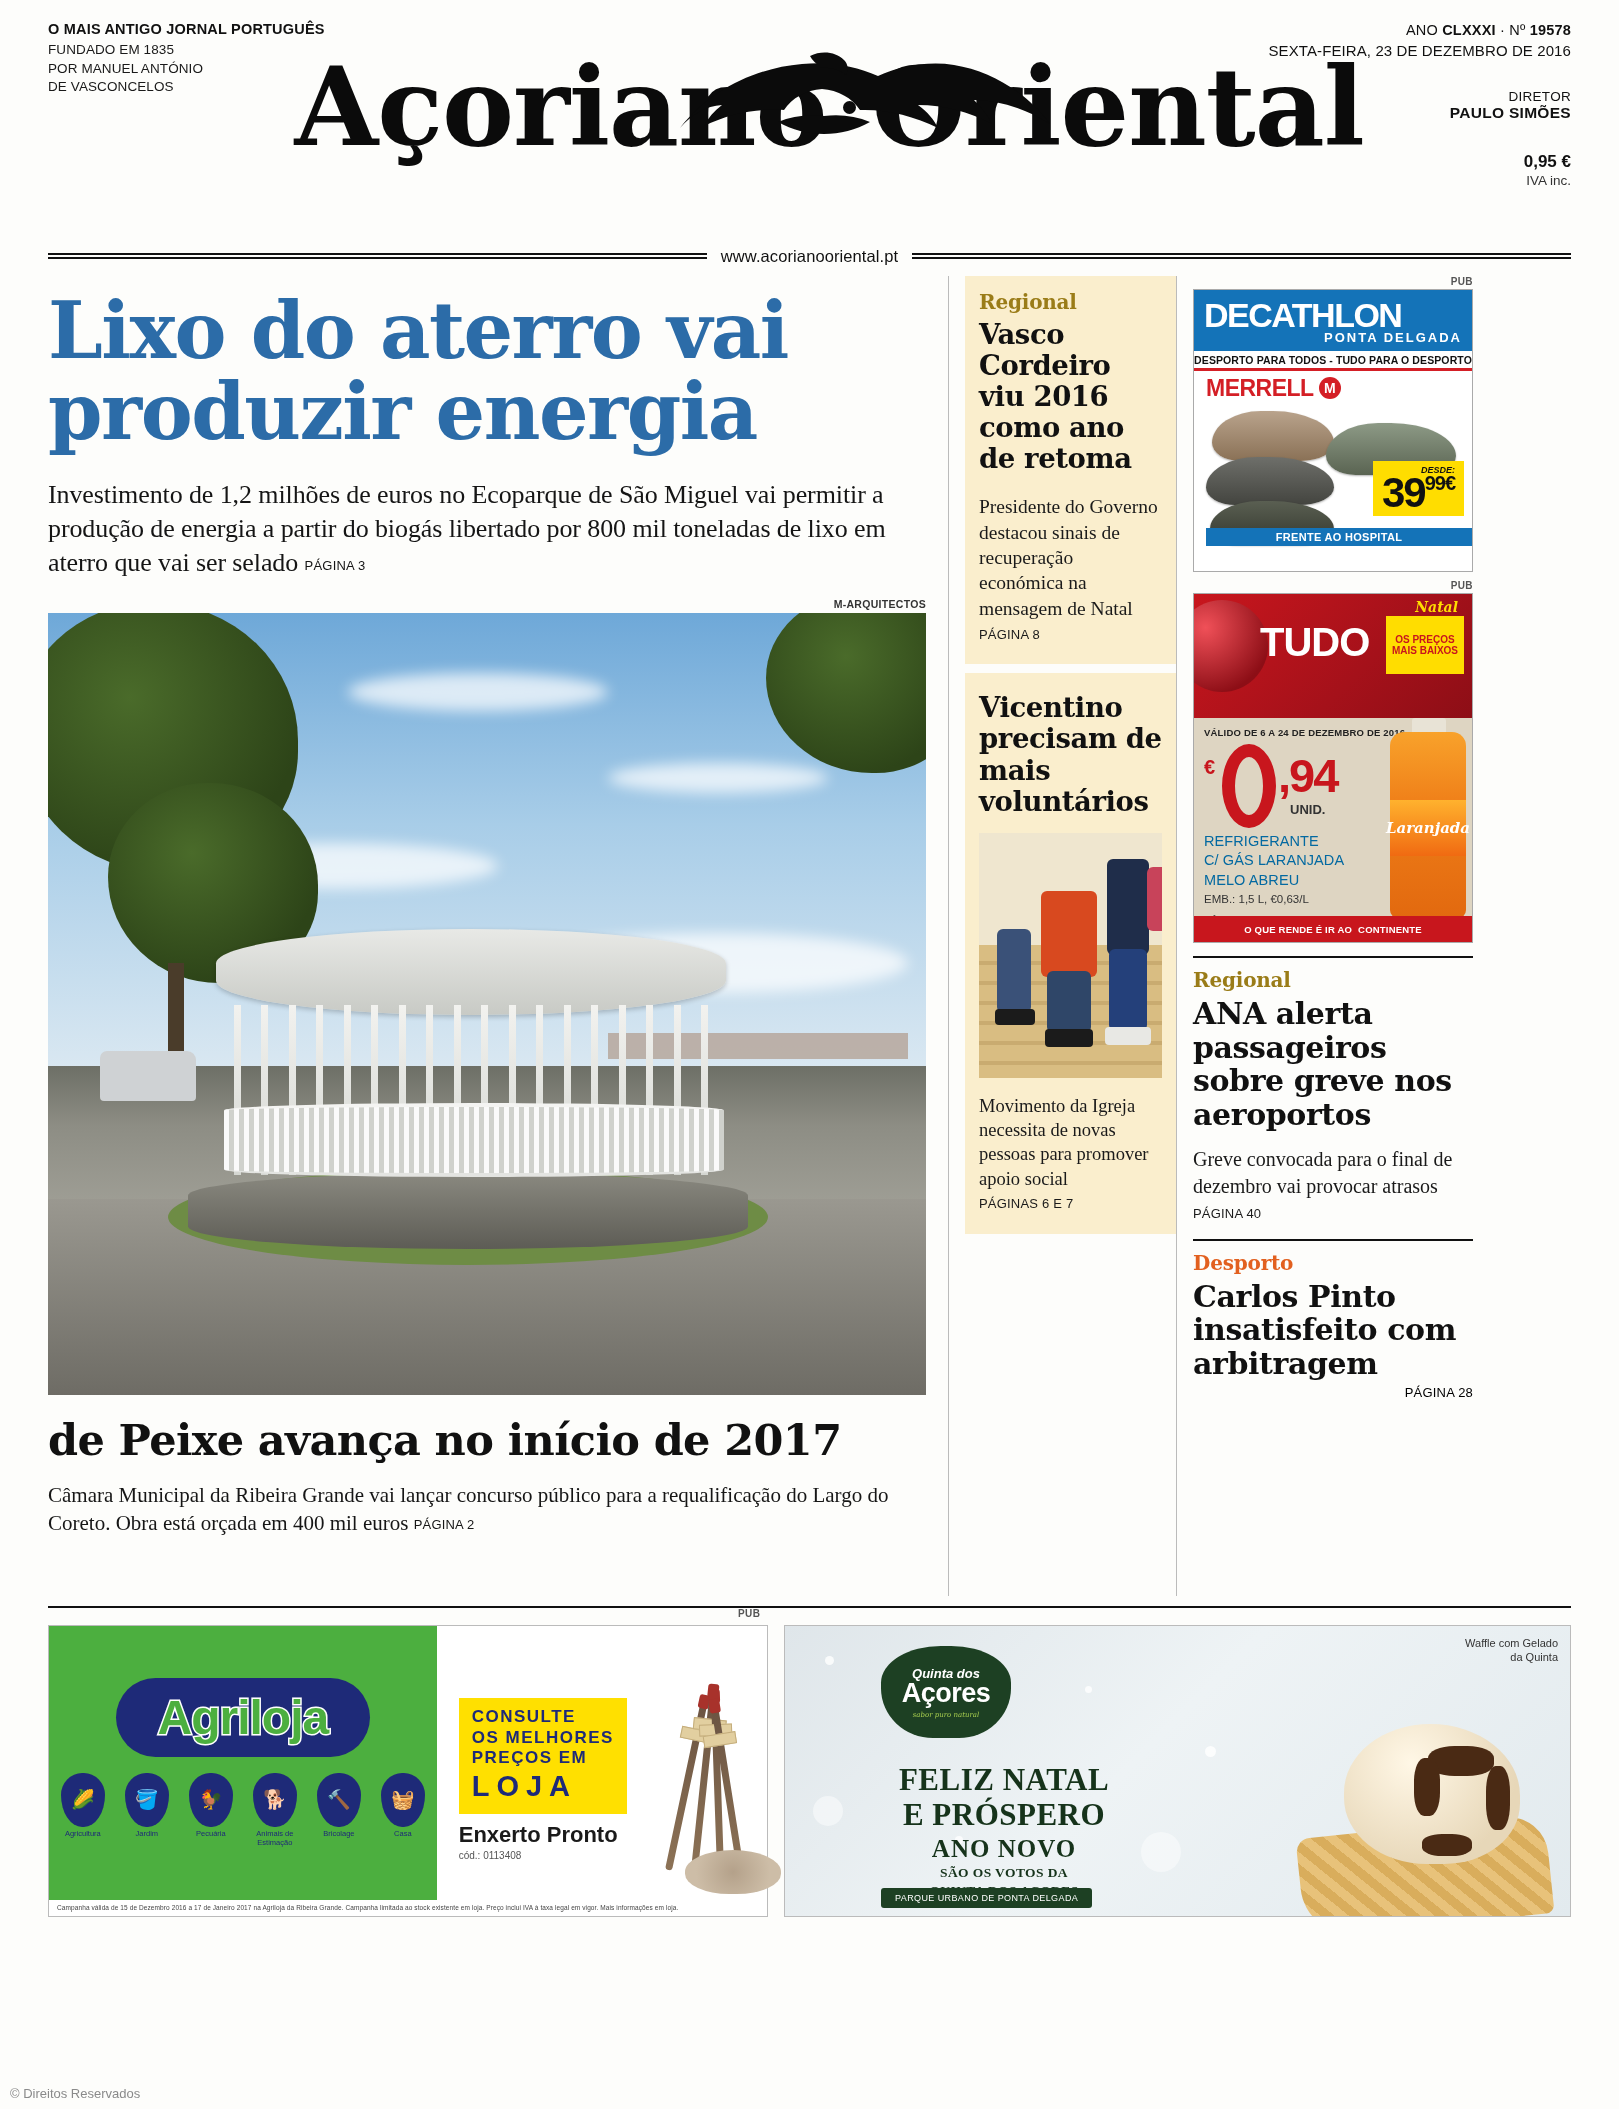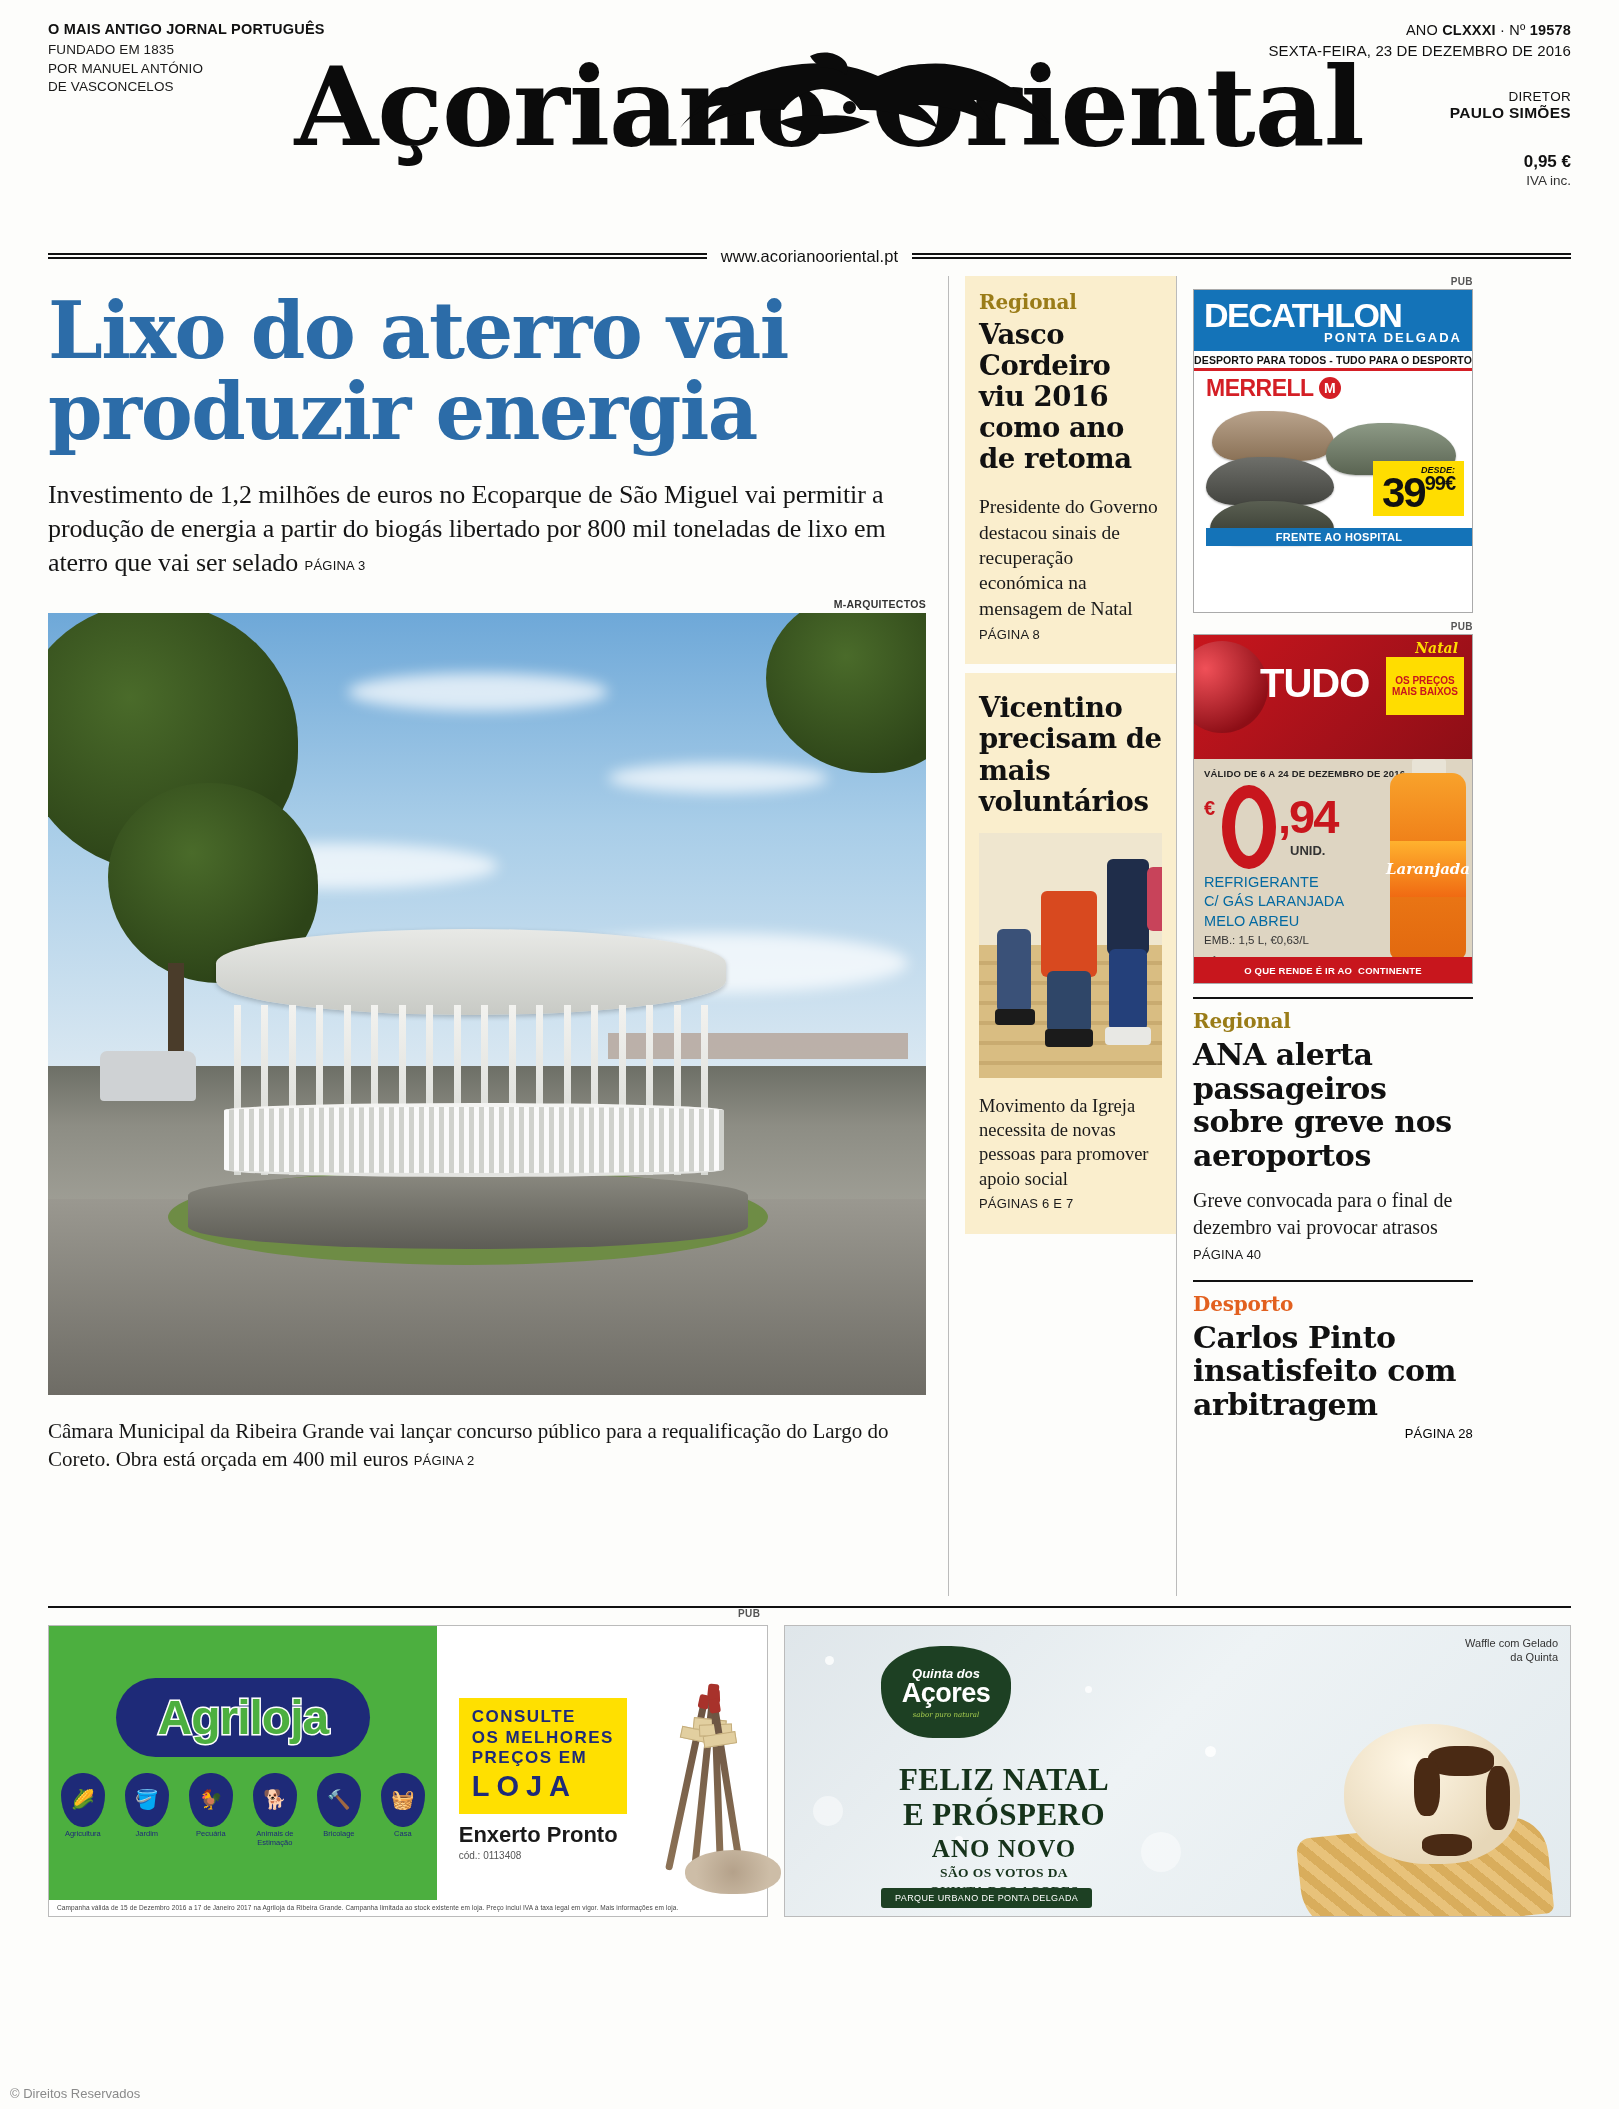--- a/index.html
+++ b/index.html
@@ -176,21 +176,21 @@
 
   
   .pub-label {
     font-family: "Liberation Sans", sans-serif;
     font-size: 10px; font-weight: 700; color: #555;
     text-align: right; letter-spacing: .4px; margin-bottom: 2px;
   }
   .ad-box { border: 1px solid #aaa; position: relative; overflow: hidden; }
 
   
-  .ad-deca { height: 324px; background: #fff; }
+  .ad-deca { height: 283px; background: #fff; }
   .deca-top { background: #1473b8; padding: 9px 10px 6px; position: relative; }
   .deca-logo {
     font-family: "Liberation Sans", sans-serif; font-weight: 700;
     font-size: 34px; color: #fff; letter-spacing: -1.5px; line-height: .95;
   }
   .deca-city {
     font-family: "Liberation Sans", sans-serif; font-weight: 700;
     font-size: 13px; color: #fff; letter-spacing: 2px; text-align: right; margin-top: -1px;
   }
   .deca-slogan {
@@ -471,20 +471,21 @@
             <i></i>
           <i></i>
             <i></i>
             <i></i>
         </div>
         <div class="mp-rail" style="left:176px;top:490px;width:500px;height:74px;border-radius:50%/10%;"></div>
         <div class="mp-car" style="left:52px;top:438px;width:96px;height:50px;"></div>
       </div>
 
       <div class="sec-head">
+        <div>de Peixe avança no início de 2017</div>
       </div>
       <div class="sec-sub">
         <span>Câmara Municipal da Ribeira Grande vai lançar concurso público para a requalificação do Largo do Coreto. Obra está orçada em 400 mil euros</span>
         <span class="pgref">PÁGINA 2</span>
       </div>
     </div>
 
     <div class="col-mid">
 
       <div class="card-cream">

